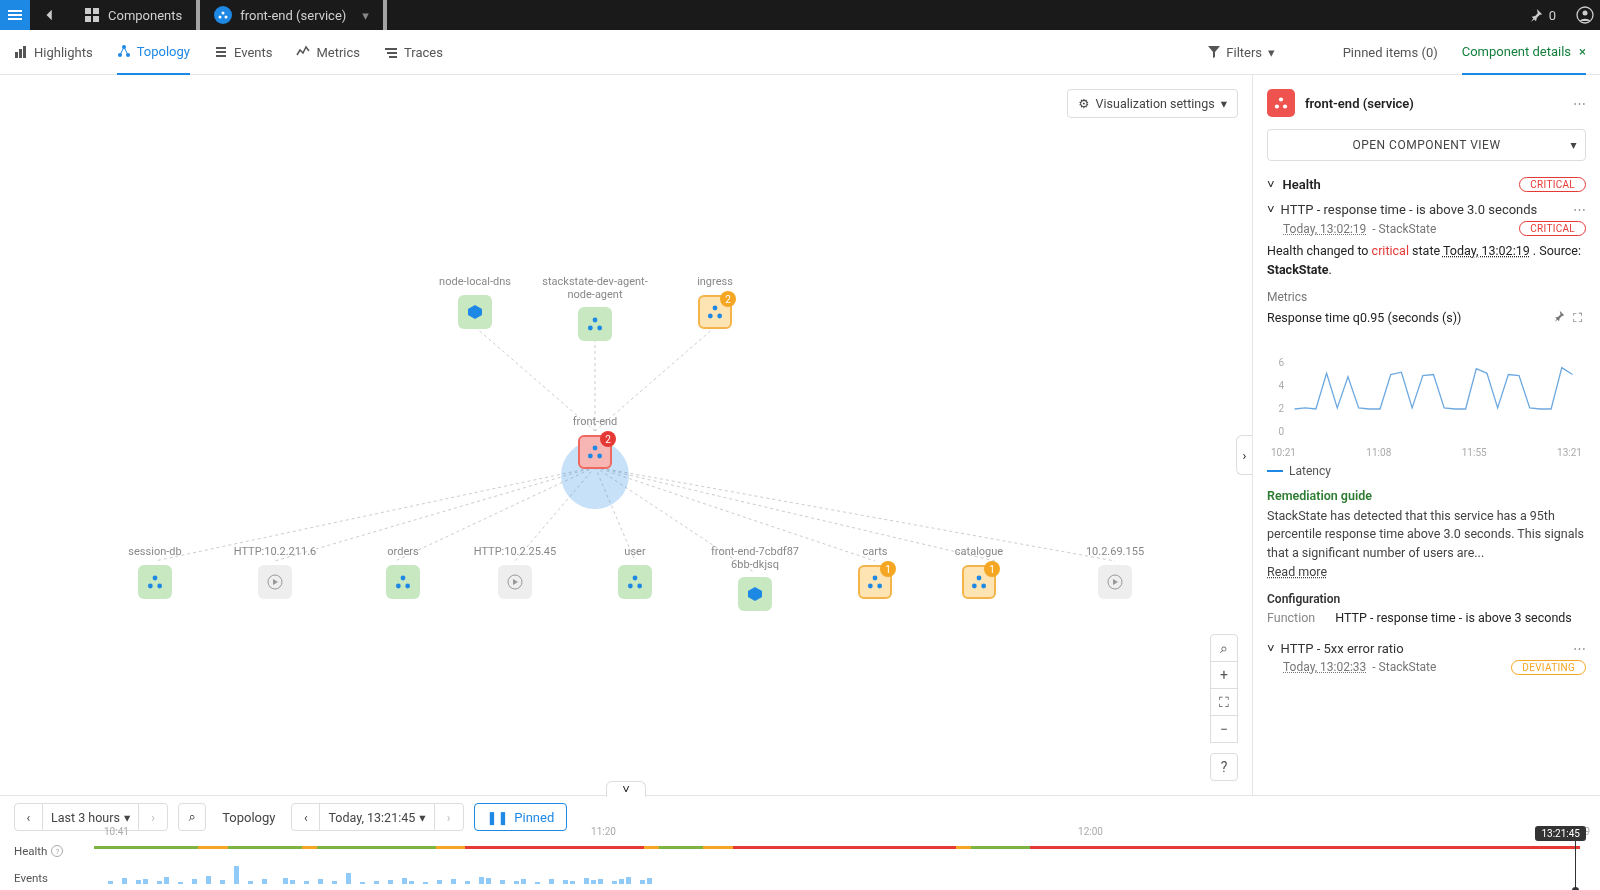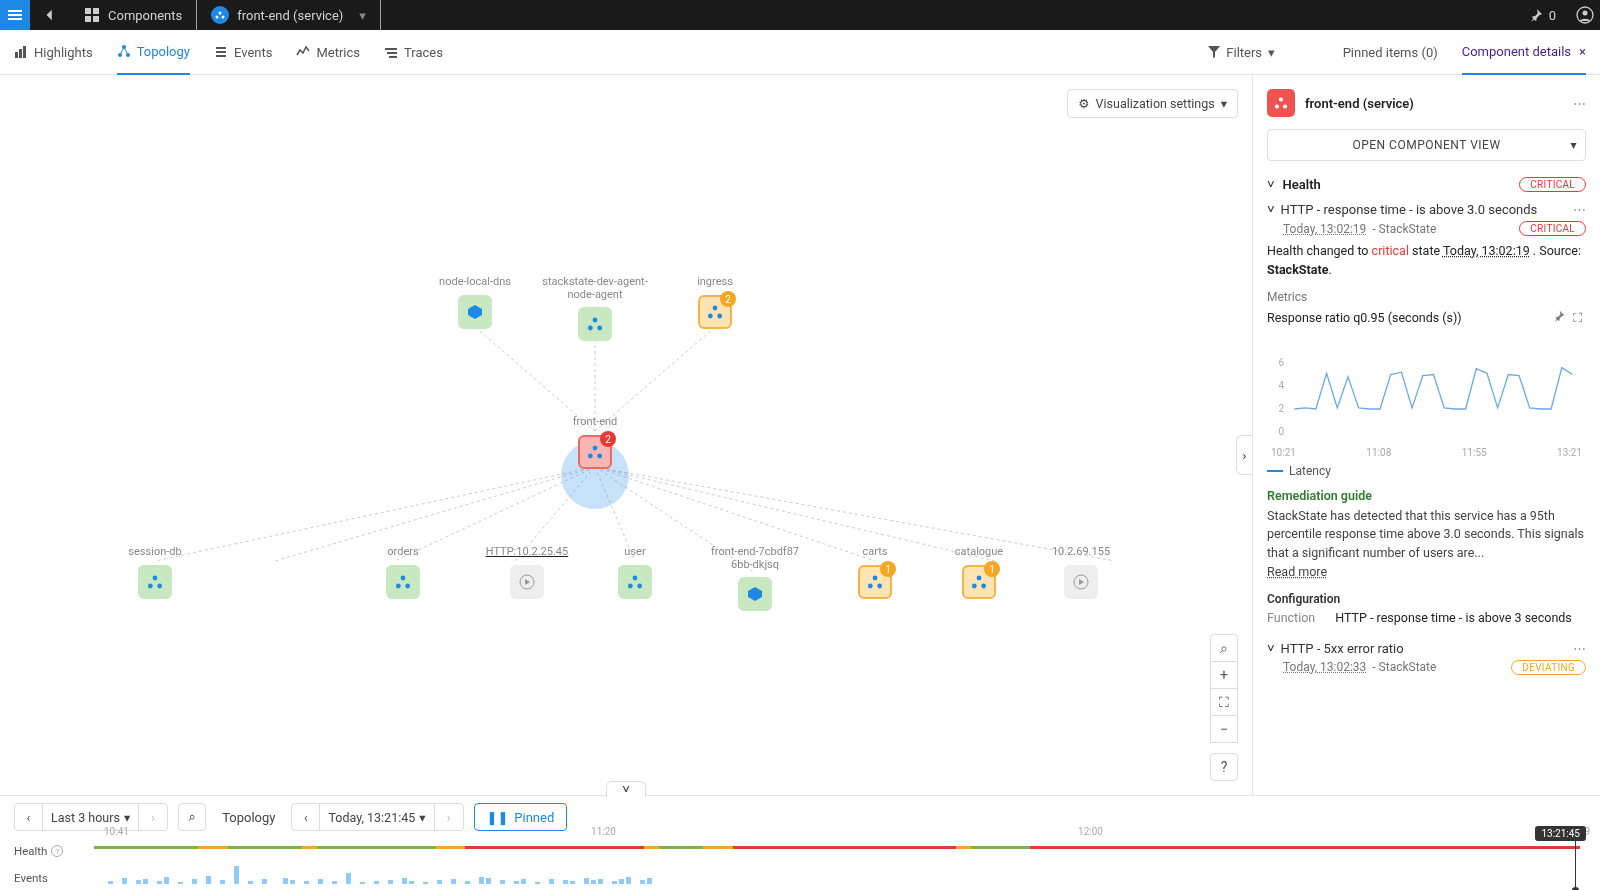--- a/index.html
+++ b/index.html
@@ -3,21 +3,21 @@
 <meta charset="utf-8">
 <style>
 * { box-sizing: border-box; margin: 0; padding: 0; font-family: -apple-system, BlinkMacSystemFont, "Segoe UI", Roboto, Arial, sans-serif; }
 body { width: 1600px; height: 890px; background: #fff; color: #222; font-size: 13px; overflow: hidden; }
 
 
 .topbar { height: 30px; background: #1a1a1a; display: flex; align-items: center; color: #d0d0d0; }
 .menu-btn { width: 30px; height: 30px; background: #1e88e5; display: flex; align-items: center; justify-content: center; cursor: pointer; }
 .menu-btn svg { width:16px; height:16px; }
 .back-btn { width: 40px; display:flex; align-items:center; justify-content:center; cursor:pointer; }
-.crumb { display:flex; align-items:center; height:30px; padding:0 14px; border-right:1px solid #a3a3a3; cursor:pointer; gap:8px; }
+.crumb { display:flex; align-items:center; height:30px; padding:0 14px; border-right:4px solid #a3a3a3; cursor:pointer; gap:8px; }
 .crumb-icon { width:16px; height:16px; display:flex; align-items:center; justify-content:center; }
 .crumb-badge { width:18px;height:18px;border-radius:50%;background:#1e88e5;display:flex;align-items:center;justify-content:center; }
 .crumb-badge svg{width:10px;height:10px;}
 .spacer-flex { flex:1; }
 .pin-area { display:flex; align-items:center; gap:6px; padding:0 14px; cursor:pointer; }
 .avatar-btn { width:30px; display:flex; align-items:center; justify-content:center; cursor:pointer; }
 
 
 .subnav { height:45px; border-bottom:1px solid #e5e5e5; display:flex; align-items:center; padding:0 14px; gap:24px; background:#fff; }
 .tab { display:flex; align-items:center; gap:6px; color:#555; cursor:pointer; height:45px; }
@@ -55,21 +55,21 @@
 
 .collapse-tab{position:absolute;left:50%;bottom:-2px;transform:translateX(-50%);width:40px;height:16px;border:1px solid #ddd;border-bottom:none;border-radius:6px 6px 0 0;background:#fff;display:flex;align-items:center;justify-content:center;cursor:pointer;}
 
 
 .drawer-toggle{position:absolute;right:0;top:50%;width:16px;height:40px;border:1px solid #ddd;border-right:none;border-radius:6px 0 0 6px;background:#fff;display:flex;align-items:center;justify-content:center;cursor:pointer;}
 
 
 .side { width:348px; border-left:1px solid #e5e5e5; display:flex; flex-direction:column; overflow:hidden; }
 
 .side-tab{color:#555;cursor:pointer;height:45px;display:flex;align-items:center;gap:4px;}
-.side-tab.active{color:#4c1d95;border-bottom:2px solid #1e88e5;}
+.side-tab.active{color:#15803d;border-bottom:2px solid #1e88e5;}
 .side-scroll{flex:1;overflow-y:auto;padding:14px;}
 .comp-head{display:flex;align-items:center;gap:10px;margin-bottom:12px;}
 .comp-icon{width:28px;height:28px;border-radius:5px;background:#ef5350;display:flex;align-items:center;justify-content:center;}
 .comp-name{font-weight:600;flex:1;}
 .more-btn{cursor:pointer;color:#777;}
 .open-view{width:100%;border:1px solid #ddd;border-radius:4px;padding:8px;text-align:center;font-size:12px;letter-spacing:.5px;cursor:pointer;margin-bottom:16px;position:relative;color:#444;}
 .open-view .caret{position:absolute;right:8px;top:50%;transform:translateY(-50%);}
 
 .section-head{display:flex;align-items:center;gap:8px;margin-bottom:10px;cursor:pointer;}
 .section-head .title{font-weight:600;flex:1;}
@@ -308,31 +308,40 @@
         <div class="node" style="left: 40px; top: 330px;">
           <div class="node-label ">session-db</div>
           <div class="node-box nb-green">
             <svg viewBox="0 0 12 12">
               <circle cx="6" cy="3" r="1.8" fill="#1e88e5"></circle>
               <circle cx="2.5" cy="9" r="1.8" fill="#1e88e5"></circle>
               <circle cx="9.5" cy="9" r="1.8" fill="#1e88e5"></circle>
             </svg>
           </div>
         </div>
+        <div class="node" style="left: 160px; top: 330px;">
+          <div class="node-label ">HTTP:10.2.211.6</div>
+          <div class="node-box nb-gray">
+            <svg viewBox="0 0 16 16">
+              <circle cx="8" cy="8" r="7" fill="none" stroke="#999"></circle>
+              <path d="M6 5l5 3-5 3z" fill="#999"></path>
+            </svg>
+          </div>
+        </div>
         <div class="node" style="left: 288px; top: 330px;">
           <div class="node-label ">orders</div>
           <div class="node-box nb-green">
             <svg viewBox="0 0 12 12">
               <circle cx="6" cy="3" r="1.8" fill="#1e88e5"></circle>
               <circle cx="2.5" cy="9" r="1.8" fill="#1e88e5"></circle>
               <circle cx="9.5" cy="9" r="1.8" fill="#1e88e5"></circle>
             </svg>
           </div>
         </div>
-        <div class="node" style="left: 412px; top: 330px; text-decoration: underline;">
+        <div class="node" style="left: 400px; top: 330px;">
           <div class="node-label ">HTTP:10.2.25.45</div>
           <div class="node-box nb-gray">
             <svg viewBox="0 0 16 16">
               <circle cx="8" cy="8" r="7" fill="none" stroke="#999"></circle>
               <path d="M6 5l5 3-5 3z" fill="#999"></path>
             </svg>
           </div>
         </div>
         <div class="node" style="left: 520px; top: 330px;">
           <div class="node-label ">user</div>
@@ -367,21 +376,21 @@
           <div class="node-label ">catalogue</div>
           <div class="node-box nb-orange">
             <svg viewBox="0 0 12 12">
               <circle cx="6" cy="3" r="1.8" fill="#1e88e5"></circle>
               <circle cx="2.5" cy="9" r="1.8" fill="#1e88e5"></circle>
               <circle cx="9.5" cy="9" r="1.8" fill="#1e88e5"></circle>
             </svg>
             <div class="node-count orange">1</div>
           </div>
         </div>
-        <div class="node" style="left: 966px; top: 330px;">
+        <div class="node" style="left: 1000px; top: 330px;">
           <div class="node-label ">10.2.69.155</div>
           <div class="node-box nb-gray">
             <svg viewBox="0 0 16 16">
               <circle cx="8" cy="8" r="7" fill="none" stroke="#999"></circle>
               <path d="M6 5l5 3-5 3z" fill="#999"></path>
             </svg>
           </div>
         </div>
       </div>
 
@@ -439,21 +448,21 @@
         <div class="check-sub">
           <span class="ts">Today, 13:02:19</span>
           <span>- StackState</span>
           <span class="badge critical badge-inline">CRITICAL</span>
         </div>
         <div class="health-text">
           <span>Health changed to </span><span class="crit">critical</span><span> state </span><span class="under">Today, 13:02:19</span><span> . Source: </span><b>StackState</b>.
         </div>
         <div class="subhead">Metrics</div>
         <div class="metric-row">
-          <span class="name">Response ratio q0.95 (seconds (s))</span>
+          <span class="name">Response time q0.95 (seconds (s))</span>
           <span class="mini-btn"><svg width="12" height="12" viewBox="0 0 16 16">
                 <path fill="#777" d="M9 1l6 6-3 1-3 3-1 4-2-2-4 3 3-4-2-2 4-1 3-3z"></path>
               </svg></span>
           <span class="mini-btn">⛶</span>
         </div>
         <div class="chart-wrap">
           <svg id="chart" viewBox="0 0 300 110">
               <text class="axis-lbl" x="2" y="101">0</text>
               <text class="axis-lbl" x="2" y="78">2</text>
               <text class="axis-lbl" x="2" y="55">4</text>

